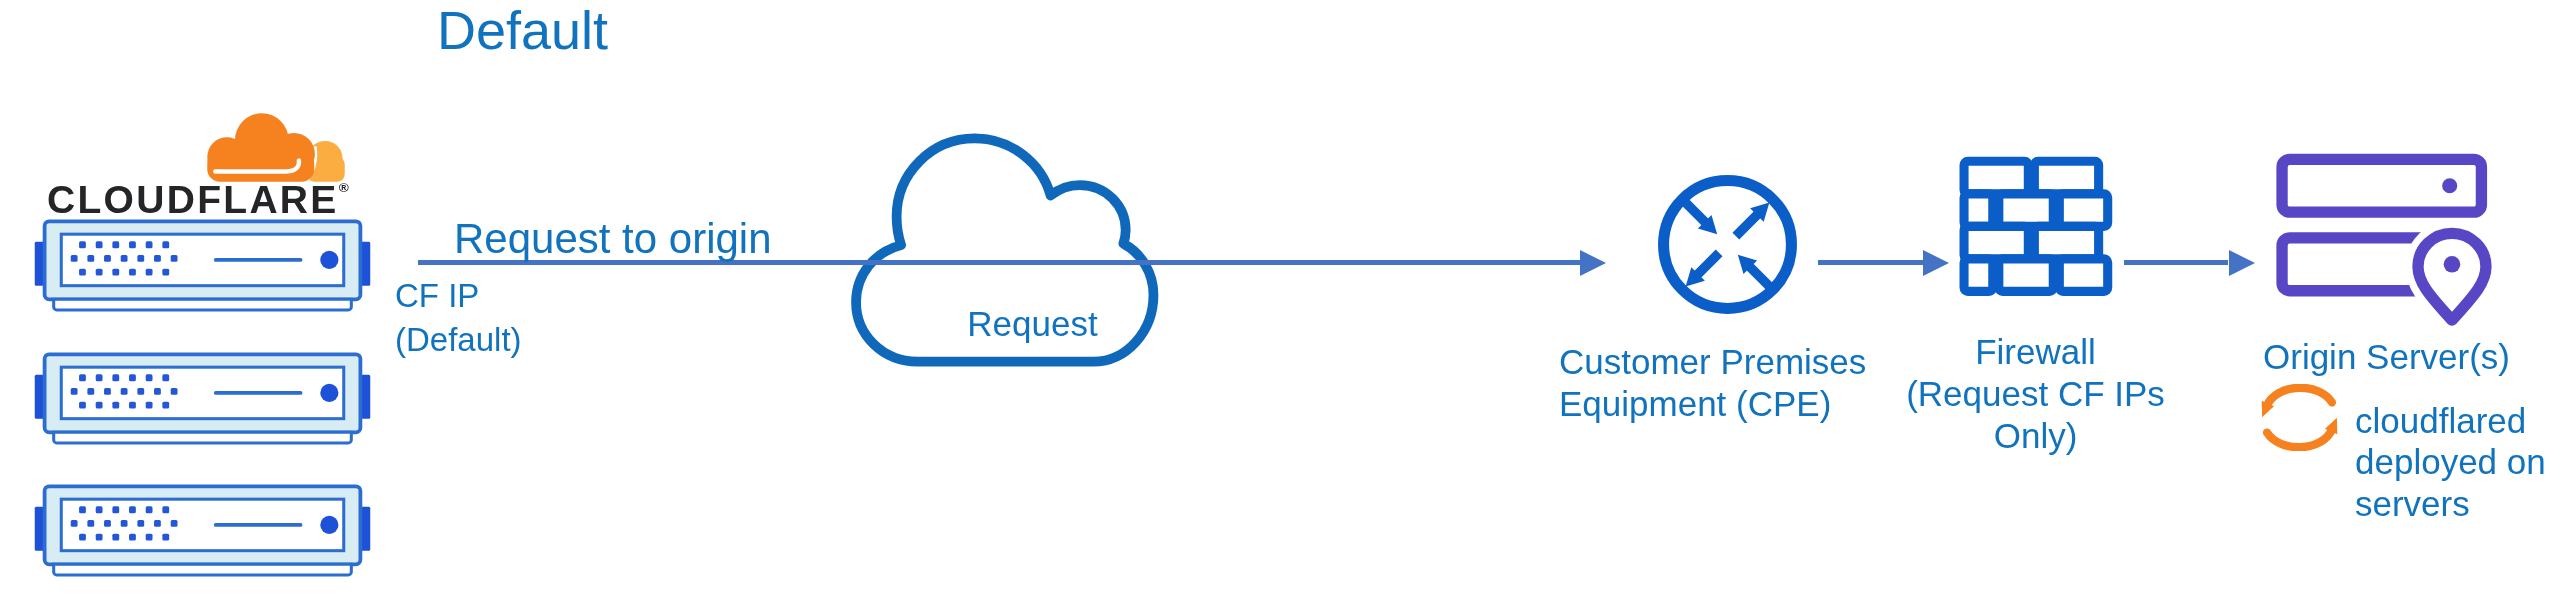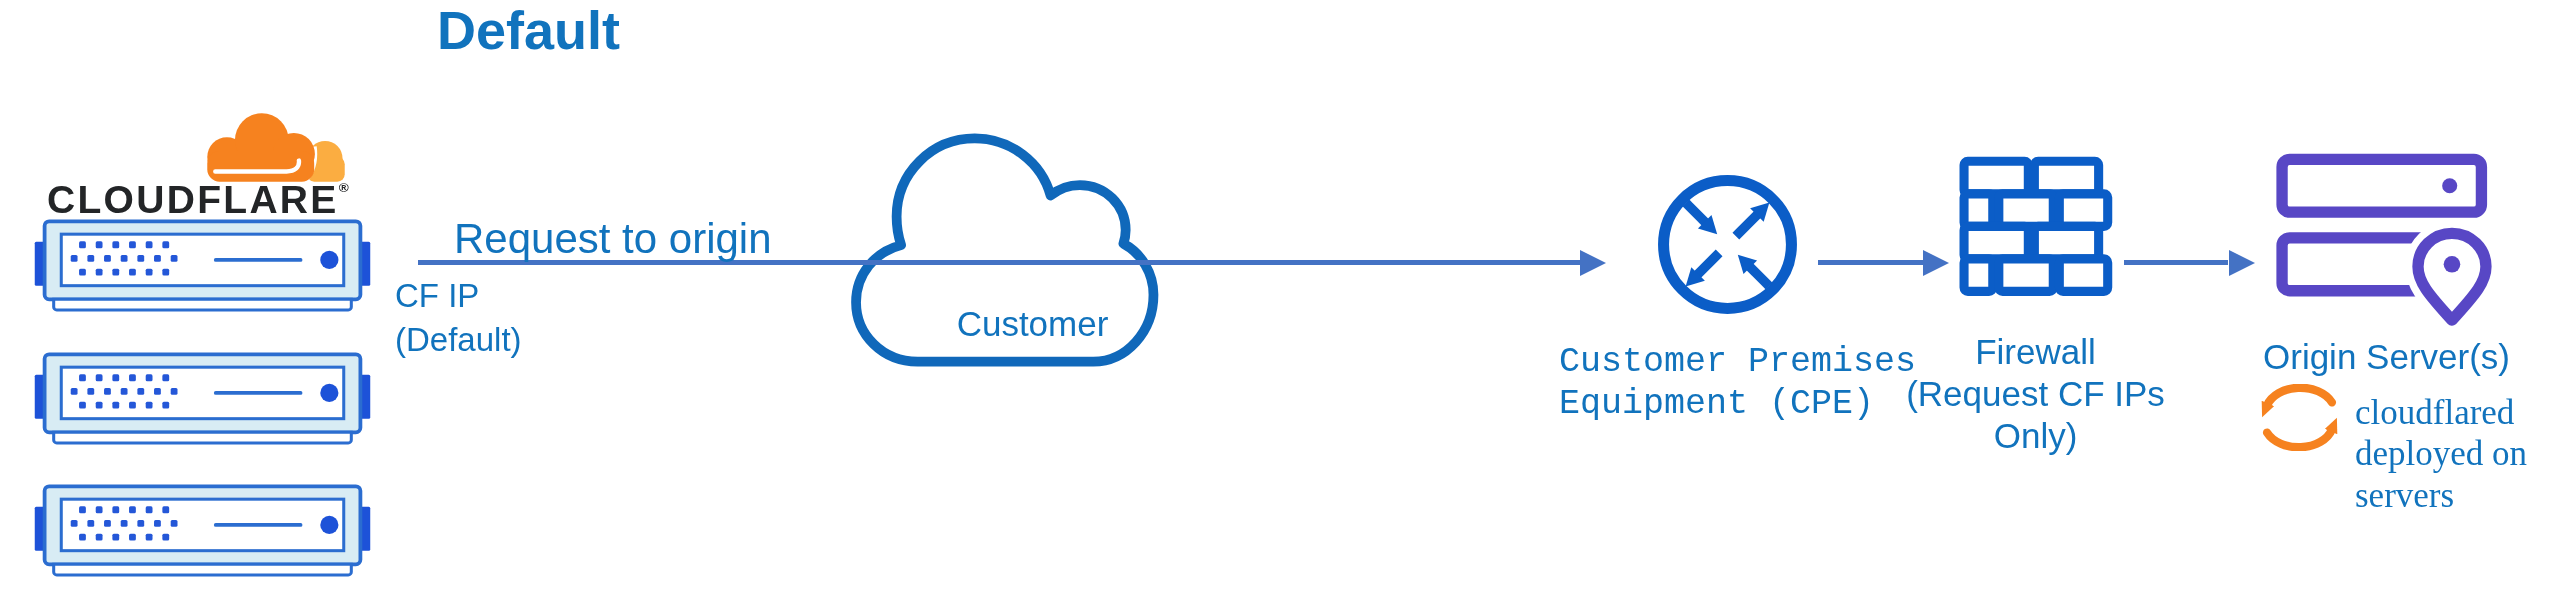--- a/index.html
+++ b/index.html
@@ -2,21 +2,21 @@
 <html style="--text-blue: #1173BD; --line-blue: #4472C4; --icon-blue: #0B5DC7; --cloud-blue: #1068BA; --server-border: #2B6DD0; --server-fill: #D8ECF4; --server-accent: #1D52D8; --server-dot: #2457D8; --purple: #5847C5; --orange: #F6821F; --orange-light: #FBAD41; --wordmark: #232527;font-size:12px"><head>
 <meta charset="utf-8">
 <style>
   html,body{margin:0;padding:0;background:#fff;}
   .canvas{
     position:relative;width:2576px;height:614px;background:#ffffff;overflow:hidden;
     font-family:"Liberation Sans", sans-serif;
   }
   .abs{position:absolute;}
   .title{
-    font-size:54px;font-weight:700;line-height:1.05;color:var(--text-blue);
+    font-size:54px;font-weight:400;line-height:1.05;color:var(--text-blue);
     letter-spacing:0px;
   }
   .label{font-size:35px;line-height:1.2;color:var(--text-blue);}
   .label.small{font-size:33px;line-height:1.32;}
   .center{text-align:center;}
   .wordmark{
     font-size:39px;font-weight:800;letter-spacing:2.3px;color:var(--wordmark);
     line-height:1;white-space:nowrap;
   }
   .wordmark sup{font-size:13.6px;font-weight:700;vertical-align:21px;letter-spacing:0;}
@@ -174,38 +174,38 @@
   </div>
 
   <div class="flow-line" style="left:418px;top:260px;width:1163px;"></div>
   <div class="flow-head" style="left:1580px;top:250px;"></div>
 
   <div class="abs label" style="left:454px;top:214px;font-size:42px;">Request to origin</div>
   <div class="abs label small" style="left:384px;top:274px;margin-left:11px;">
     <div>CF IP</div>
     <div>(Default)</div>
   </div>
-  <div class="abs label center" style="left:923px;top:303px;width:219px;">Customer</div>
+  <div class="abs label center" style="left:923px;top:303px;width:219px;">Request</div>
 
   <div class="abs" style="left:1654px;top:171px;">
     <svg width="147" height="147" viewBox="0 0 200 200">
       <circle class="cpe-ring" cx="100" cy="100" r="87"></circle>
       <g>
         <line class="cpe-shaft" x1="48" y1="48" x2="70" y2="70"></line>
         <polygon class="cpe-headp" points="86,86 78.2,59.8 59.8,78.2"></polygon>
         <line class="cpe-shaft" x1="116" y1="84" x2="138" y2="62"></line>
         <polygon class="cpe-headp" points="157,43 149.2,69.2 130.8,50.8"></polygon>
         <line class="cpe-shaft" x1="84" y1="116" x2="62" y2="138"></line>
         <polygon class="cpe-headp" points="43,157 69.2,149.2 50.8,130.8"></polygon>
         <line class="cpe-shaft" x1="152" y1="152" x2="133" y2="133"></line>
         <polygon class="cpe-headp" points="114,114 140.2,121.8 121.8,140.2"></polygon>
       </g>
     </svg>
   </div>
-  <div class="abs label" style="left:1559px;top:341px;font-family:Liberation Mono, monospace;">
+  <div class="abs label" style="left:1559px;top:341px;">
     <div>Customer Premises</div>
     <div>Equipment (CPE)</div>
   </div>
 
   <div class="flow-line" style="left:1818px;top:260px;width:106px;"></div>
   <div class="flow-head" style="left:1923px;top:250px;"></div>
 
   <div class="abs" style="left:1958px;top:155px;">
     <svg width="155" height="148" viewBox="0 0 205 195">
       <g>
@@ -246,16 +246,16 @@
     <svg width="92" height="67" viewBox="0 0 122 88">
       <defs>
         <marker id="syncHead" markerUnits="userSpaceOnUse" markerWidth="26" markerHeight="24" refX="3" refY="9" orient="auto">
           <path d="M0,0 L20,9 L0,18 Z" fill="#F6821F"></path>
         </marker>
       </defs>
       <path class="sync-arc" d="M 102 24 A 46 33 0 0 0 16 28" marker-end="url(#syncHead)"></path>
       <path class="sync-arc" d="M 16 64 A 46 33 0 0 0 102 60" marker-end="url(#syncHead)"></path>
     </svg>
   </div>
-  <div class="abs label" style="left:2355px;top:392px;width:216px;line-height:1.18;font-family:Liberation Serif, serif;">cloudflared deployed on servers</div>
+  <div class="abs label" style="left:2355px;top:400px;width:216px;line-height:1.18;">cloudflared deployed on servers</div>
 
 </div>
 
 
 </body></html>

